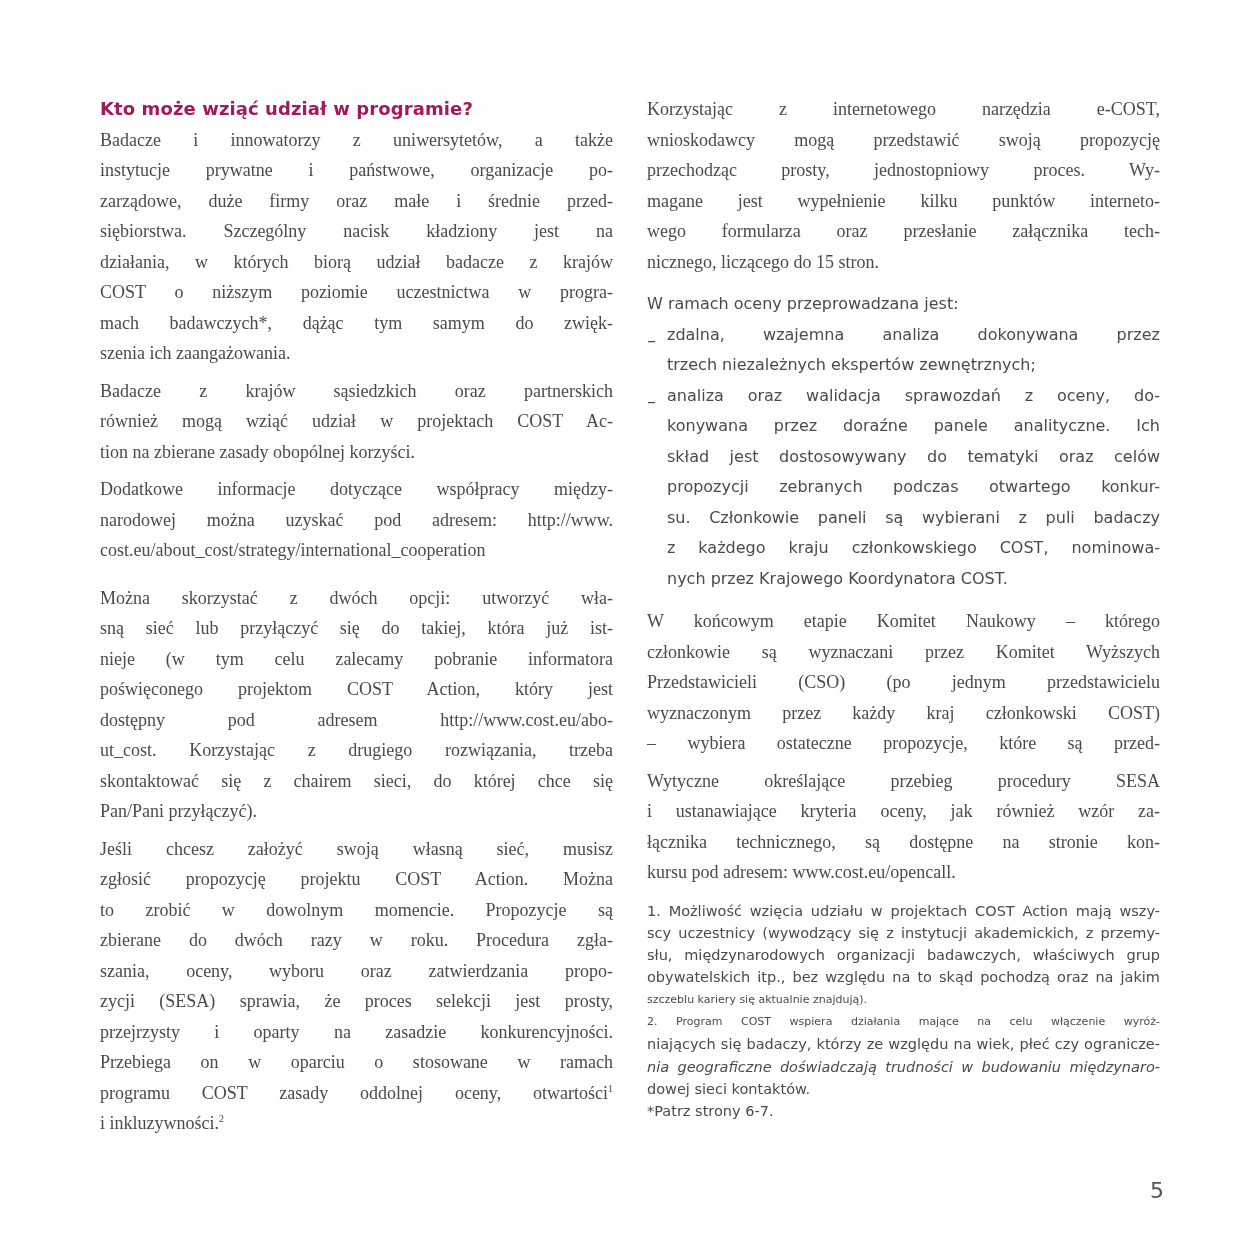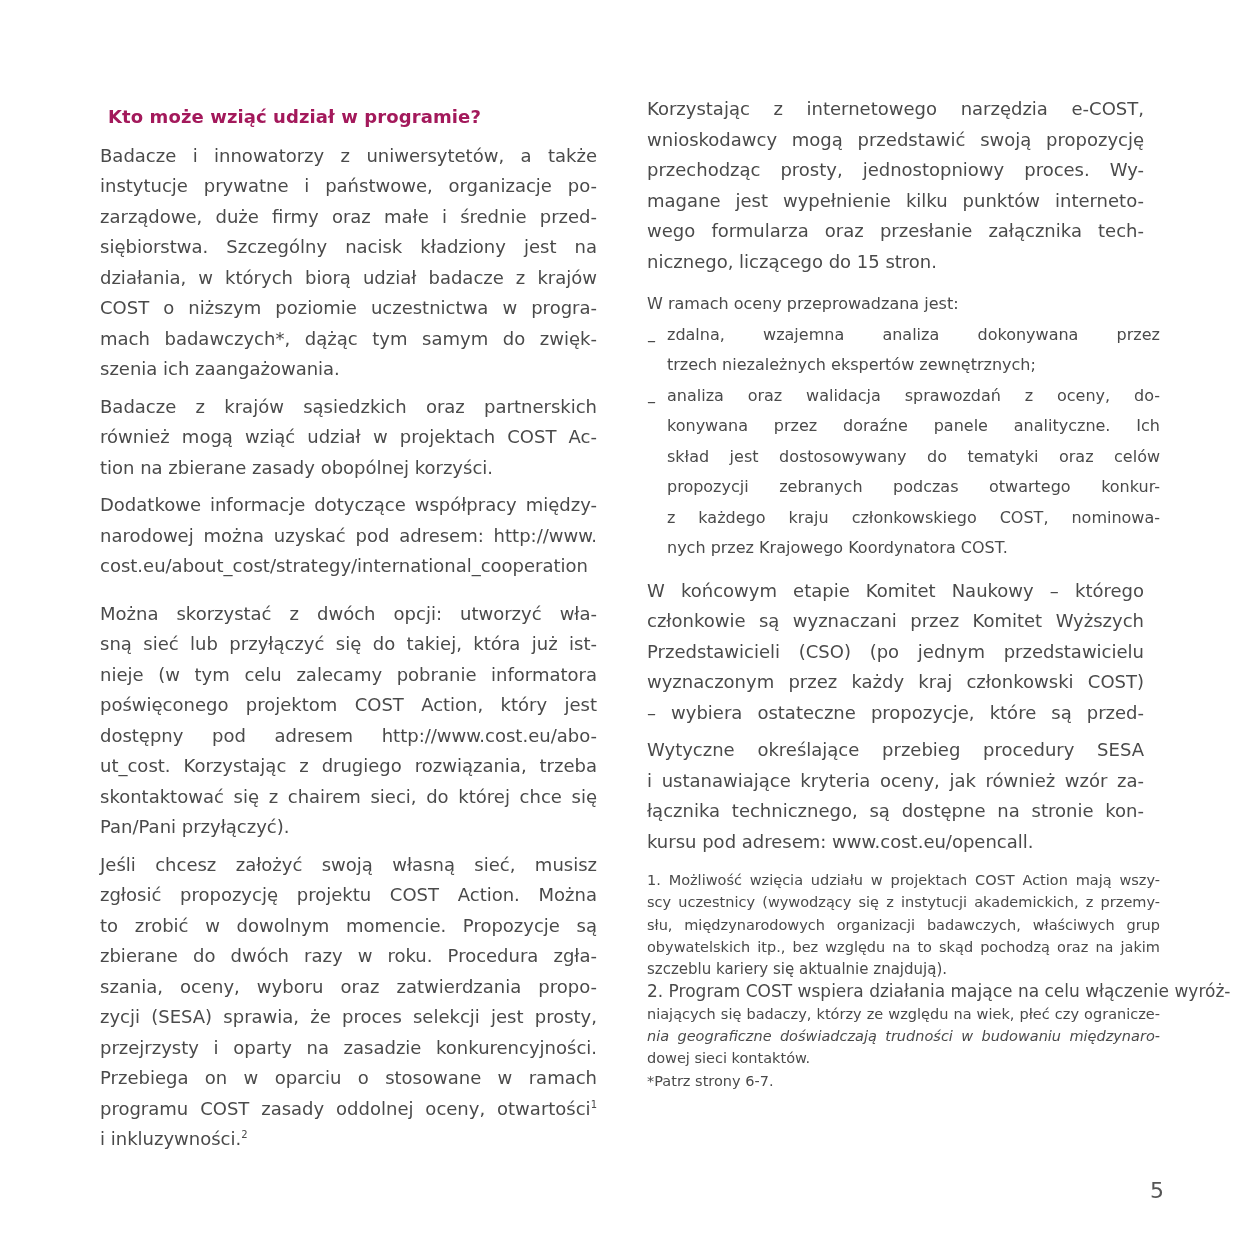--- a/index.html
+++ b/index.html
@@ -1,22 +1,22 @@
 <!DOCTYPE html>
 <html><head>
 <meta charset="utf-8">
 <style>
   html, body { margin: 0; padding: 0; background: #ffffff; }
   body { width: 1260px; height: 1260px; position: relative; overflow: hidden;
          font-family: "DejaVu Sans", sans-serif; color: #4a4a4a; }
   .col { position: absolute; width: 513px; }
   .col-left { left: 100px; top: 94px; }
   .col-right { left: 647px; top: 94px; }
-  .heading { color: #a3195b; font-weight: bold; font-size: 18px; line-height: 30.5px; margin: 8px; letter-spacing: 0.1px; }
-  .para { margin: 0 16px 7px 0; font-size: 18px; line-height: 30.5px; }
+  .heading { color: #a3195b; font-weight: bold; font-size: 18px; line-height: 30.5px; margin: 0; letter-spacing: 0.1px; }
+  .para { margin: 0 0 7px 0; font-size: 18px; line-height: 30.5px; font-family: Liberation Serif, serif; }
   .line { display: block; text-align: justify; text-align-last: justify; white-space: nowrap; height: 30.5px; }
   .line.last { text-align-last: left; }
   .gap-lg { height: 10px; }
   .list { margin: 0 0 7px 0; }
   .list-item { position: relative; padding-left: 20px; }
   .list-item .dash { position: absolute; left: 0; top: 0; font-size: 18px; line-height: 30.5px; }
   .footnotes { margin-top: 12px; font-size: 14.5px; }
   .footnotes .line { height: 22.3px; line-height: 22.3px; }
   sup { font-size: 10px; line-height: 0; vertical-align: super; }
   .page-number { position: absolute; left: 1150px; top: 1178px; font-size: 22px; color: #555; }
@@ -90,20 +90,21 @@
           <span class="line last">trzech niezależnych ekspertów zewnętrznych;</span>
         </div>
     </div>
     <div class="list-item">
       <span class="dash">–</span>
       <div>
           <span class="line">analiza oraz walidacja sprawozdań z oceny, do-</span>
           <span class="line">konywana przez doraźne panele analityczne. Ich</span>
           <span class="line">skład jest dostosowywany do tematyki oraz celów</span>
           <span class="line">propozycji zebranych podczas otwartego konkur-</span>
+          <span class="line">su. Członkowie paneli są wybierani z puli badaczy</span>
           <span class="line">z każdego kraju członkowskiego COST, nominowa-</span>
           <span class="line last">nych przez Krajowego Koordynatora COST.</span>
         </div>
     </div>
   </div>
   <p class="para">
       <span class="line">W końcowym etapie Komitet Naukowy – którego</span>
       <span class="line">członkowie są wyznaczani przez Komitet Wyższych</span>
       <span class="line">Przedstawicieli (CSO) (po jednym przedstawicielu</span>
       <span class="line">wyznaczonym przez każdy kraj członkowski COST)</span>
@@ -114,24 +115,24 @@
       <span class="line">i ustanawiające kryteria oceny, jak również wzór za-</span>
       <span class="line">łącznika technicznego, są dostępne na stronie kon-</span>
       <span class="line last">kursu pod adresem: www.cost.eu/opencall.</span>
     </p>
   <div class="footnotes">
     <div>
         <span class="line" style="font-size: 14.5px;">1.  Możliwość wzięcia udziału w projektach COST Action mają wszy-</span>
         <span class="line" style="font-size: 14.5px;">scy uczestnicy (wywodzący się z instytucji akademickich, z przemy-</span>
         <span class="line" style="font-size: 14.5px;">słu, międzynarodowych organizacji badawczych, właściwych grup</span>
         <span class="line" style="font-size: 14.5px;">obywatelskich itp., bez względu na to skąd pochodzą oraz na jakim</span>
-        <span class="line last" style="font-size: 15px;">szczeblu kariery się aktualnie znajdują).</span>
+        <span class="line last" style="font-size: 11px;">szczeblu kariery się aktualnie znajdują).</span>
       </div>
     <div>
-        <span class="line" style="font-size: 17px;">2.  Program COST wspiera działania mające na celu włączenie wyróż-</span>
+        <span class="line" style="font-size: 11px;">2.  Program COST wspiera działania mające na celu włączenie wyróż-</span>
         <span class="line" style="font-size: 14.5px;">niających się badaczy, którzy ze względu na wiek, płeć czy ogranicze-</span>
         <span class="line" style="font-size: 14.5px; font-style: italic;">nia geograficzne doświadczają trudności w budowaniu międzynaro-</span>
         <span class="line last" style="font-size: 14.5px;">dowej sieci kontaktów.</span>
       </div>
     <div>
         <span class="line last" style="font-size: 14.5px;">*Patrz strony 6-7.</span>
       </div>
   </div>
 </div>
 

